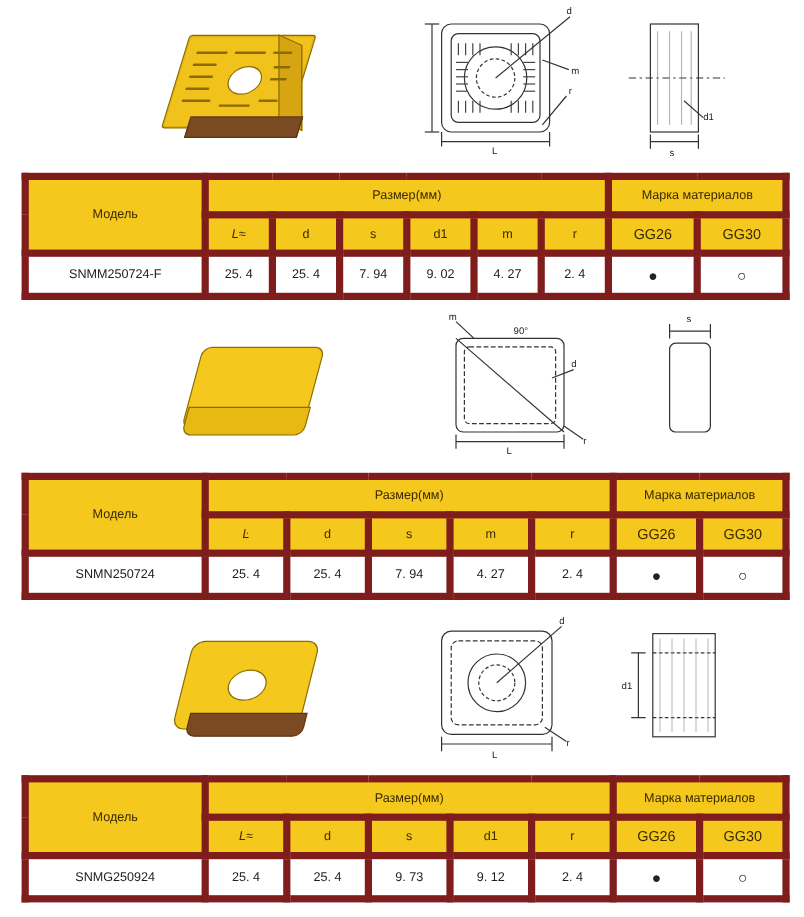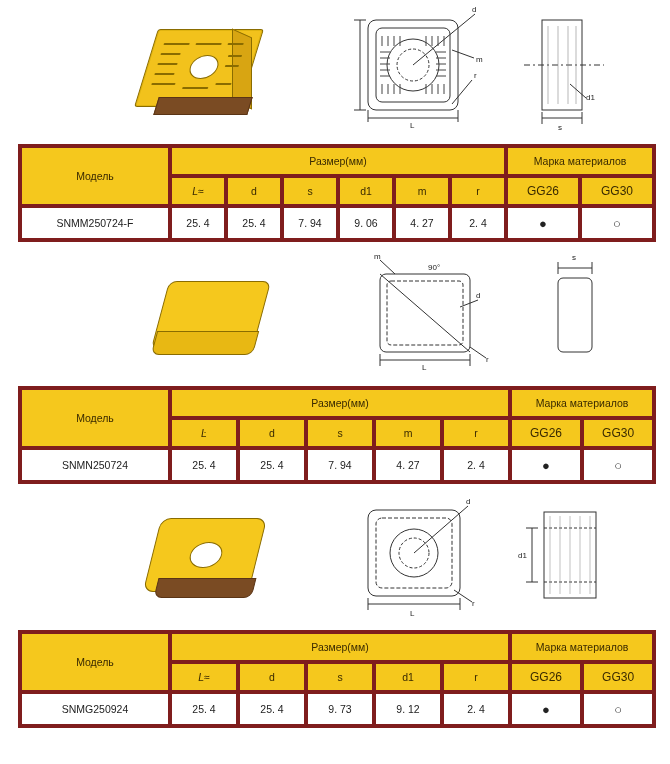--- a/index.html
+++ b/index.html
@@ -85,21 +85,21 @@
   svg{display:block;}
 
   
   table{
     border-collapse:collapse;
     width:634px;
     margin:0 18px;
     table-layout:fixed;
   }
   td,th{
-    border:4px solid #7f1d1d;
+    border:6px solid #7f1d1d;
     text-align:center;
     font-size:10.5px;
     color:#222;
     padding:0;
     height:26px;
     font-weight:normal;
   }
   .hdr{background:#f5c81d;color:#3a2a00;font-size:10.5px;}
   .sub{background:#f5c81d;color:#3a2a00;}
   .val{background:#ffffff;height:30px;font-size:10.5px;margin-left:25px;}
@@ -242,21 +242,21 @@
         <td class="sub">m</td>
         <td class="sub">r</td>
         <td class="sub" style="font-size:12px">GG26</td>
         <td class="sub" style="font-size:12px">GG30</td>
       </tr>
       <tr>
         <td class="val">SNMM250724-F</td>
         <td class="val">25. 4</td>
         <td class="val">25. 4</td>
         <td class="val">7. 94</td>
-        <td class="val">9. 06</td>
+        <td class="val">9. 02</td>
         <td class="val">4. 27</td>
         <td class="val">2. 4</td>
         <td class="val dot">●</td>
         <td class="val circ">○</td>
       </tr>
     </tbody>
       </table>
   </div>
 </div>
 

